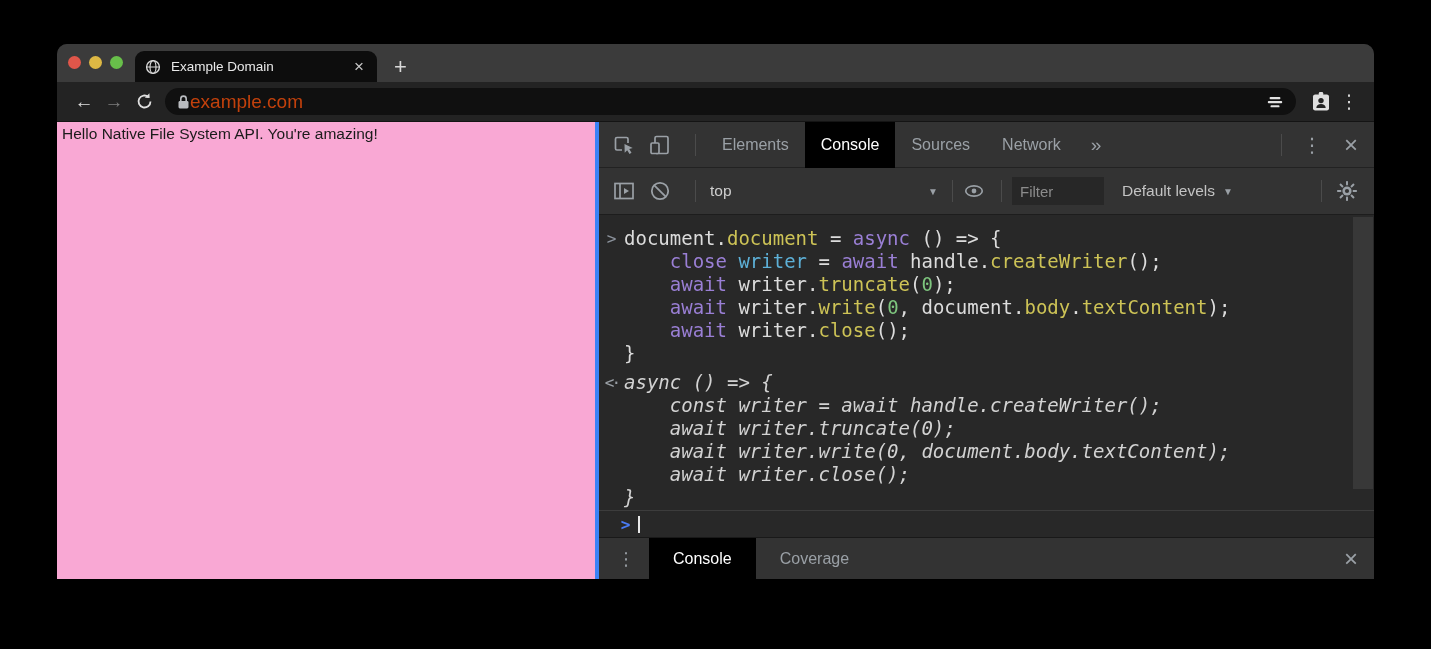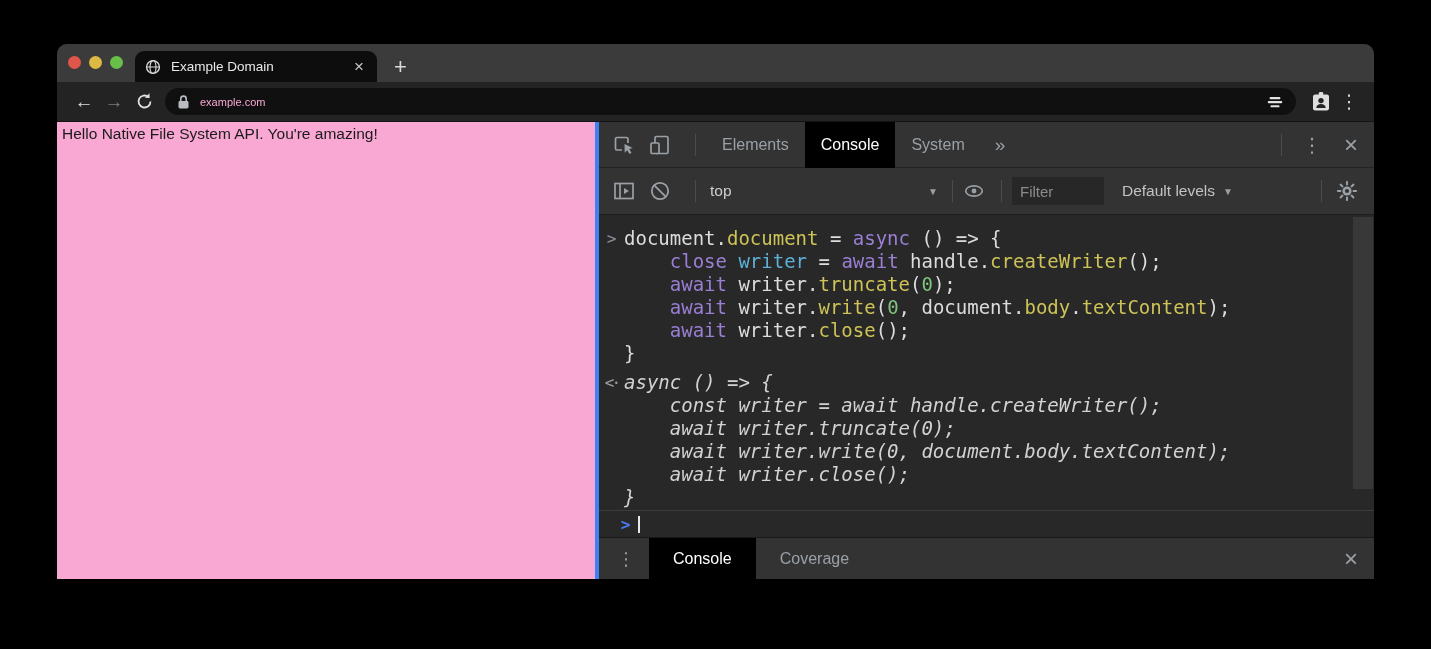--- a/index.html
+++ b/index.html
@@ -15,21 +15,21 @@
        display:flex;align-items:center;padding:0 10px;box-sizing:border-box;}
   .tab-title{color:#e8e8e8;font-size:13.5px;margin-left:10px;flex:1;white-space:nowrap;overflow:hidden;}
   .tab-close{color:#c7c7c7;font-size:17px;line-height:1;cursor:default;padding:0 3px;}
   .newtab{color:#d8d8d8;font-size:22px;font-weight:300;margin-left:17px;margin-bottom:4px;line-height:1;}
   .toolbar{height:39px;background:#232323;display:flex;align-items:center;padding:0 12px;box-sizing:border-box;}
   .navbtn{font-size:19px;line-height:1;width:30px;text-align:center;}
   .back{color:#e0e0e0;} .fwd{color:#7e7e7e;}
   .reload{width:30px;display:flex;justify-content:center;}
   .omnibox{flex:1;height:27px;background:#101010;border-radius:14px;margin:0 10px 0 6px;
            display:flex;align-items:center;padding:0 12px;box-sizing:border-box;}
-  .url{color:#f9a8d4;font-size:11px;margin-left:10px;flex:1;}
+  .url{color:#c2410c;font-size:19px;margin-left:0;flex:1;}
   .chrome-menu{color:#d8d8d8;font-size:19px;width:26px;text-align:center;}
   
   .content{display:flex;height:458px;border-top:1px solid #141414;box-sizing:border-box;}
   .page{width:538px;background:#f9a8d4;color:#1b1b1b;font-size:15.5px;padding:3px 8px 0 5px;box-sizing:border-box;}
   .devtools{width:779px;background:#282828;border-left:4px solid #3b82f6;box-sizing:border-box;
             display:flex;flex-direction:column;color:#9aa0a6;}
   
   .dt-header{height:46px;background:#333;display:flex;align-items:center;flex:0 0 auto;
              border-bottom:1px solid #222;padding:0 14px;box-sizing:border-box;}
   .dt-tab{padding:0 16px;height:46px;display:flex;align-items:center;font-size:16px;color:#9aa0a6;}
@@ -157,21 +157,22 @@
           </div>
           <div class="icon-btn">
             <svg width="22" height="22" viewBox="0 0 22 22">
               <rect x="6" y="2.5" width="13" height="17" rx="1.5" fill="none" stroke="#9aa0a6" stroke-width="1.7"></rect>
               <rect x="2" y="9" width="8" height="10.5" rx="1.2" fill="#333" stroke="#9aa0a6" stroke-width="1.7"></rect>
             </svg>
           </div>
           <div class="sep"></div>
           <div class="dt-tab">Elements</div>
           <div class="dt-tab active">Console</div>
-          <div class="dt-tab">System</div>
+          <div class="dt-tab">Sources</div>
+          <div class="dt-tab">Network</div>
           <div class="more-tabs">»</div>
           <div class="spacer"></div>
           <div class="sep"></div>
           <div class="vdots">⋮</div>
           <div class="dt-x">×</div>
         </div>
 
         <div class="dt-toolbar">
           <div class="icon-btn">
             <svg width="22" height="22" viewBox="0 0 22 22">

